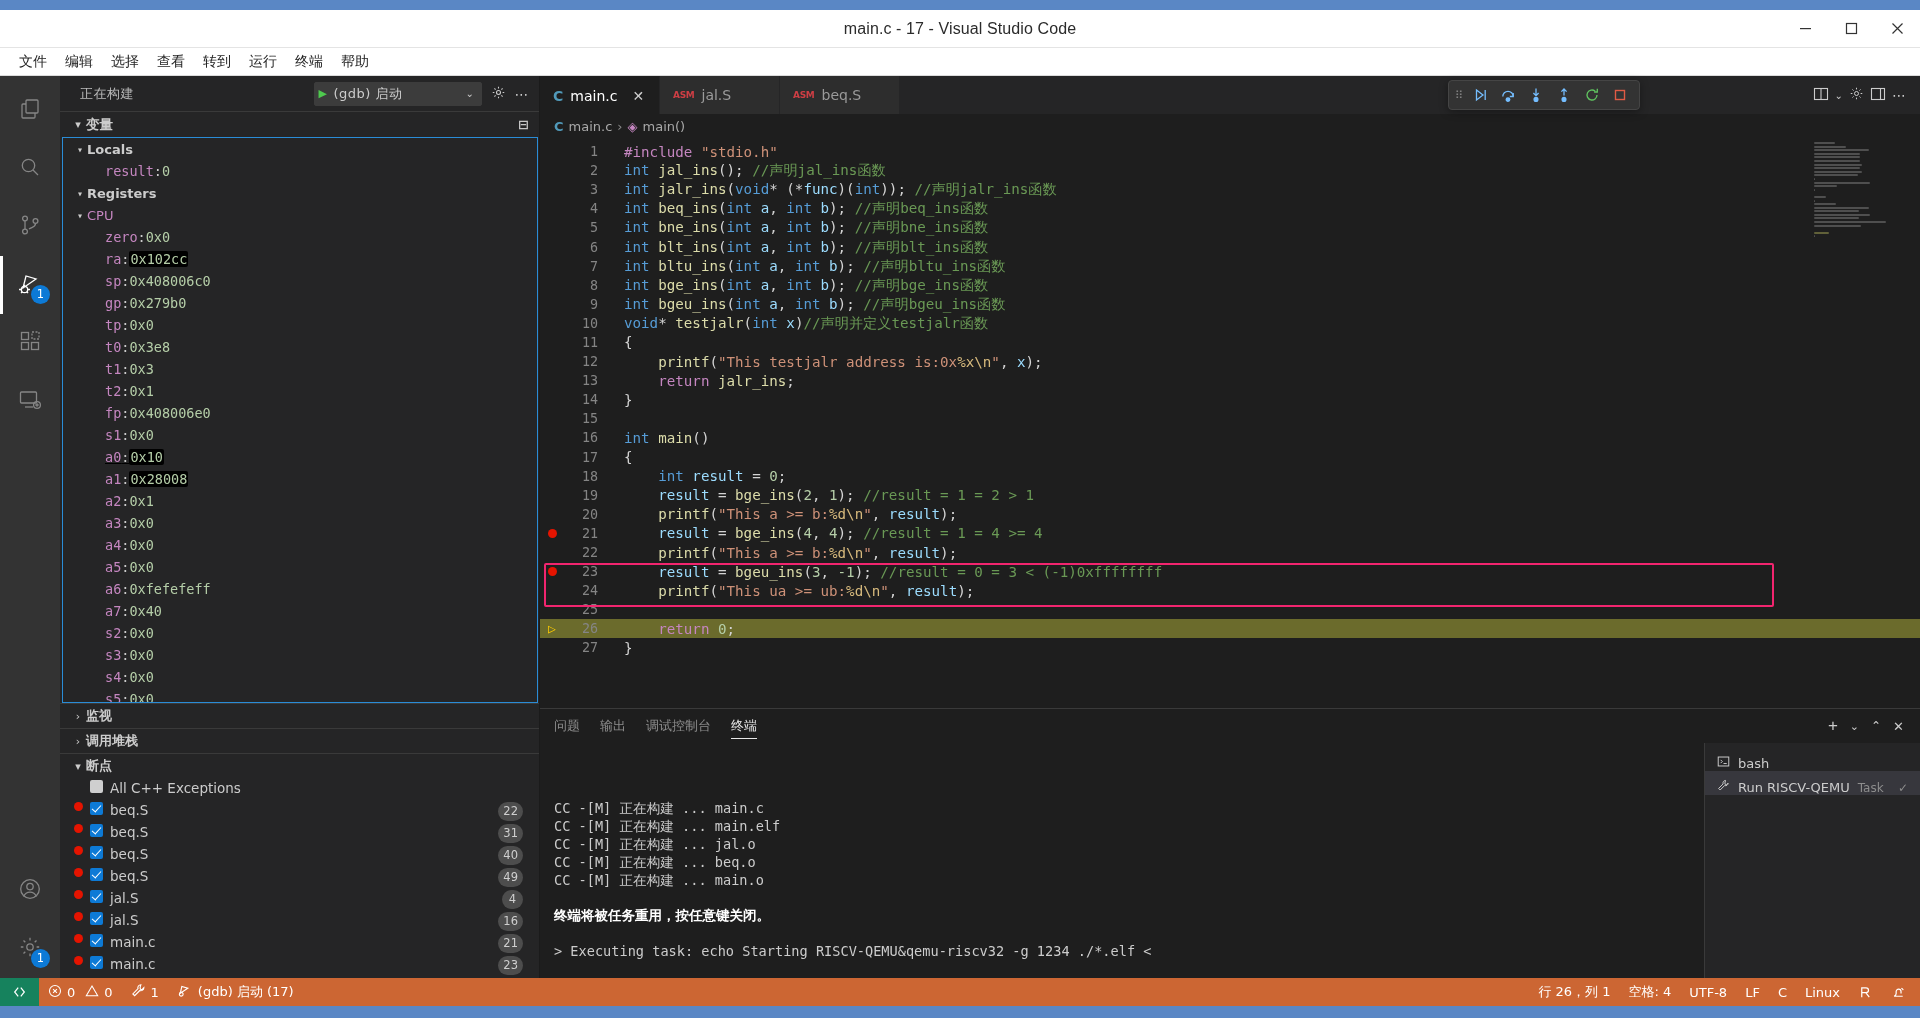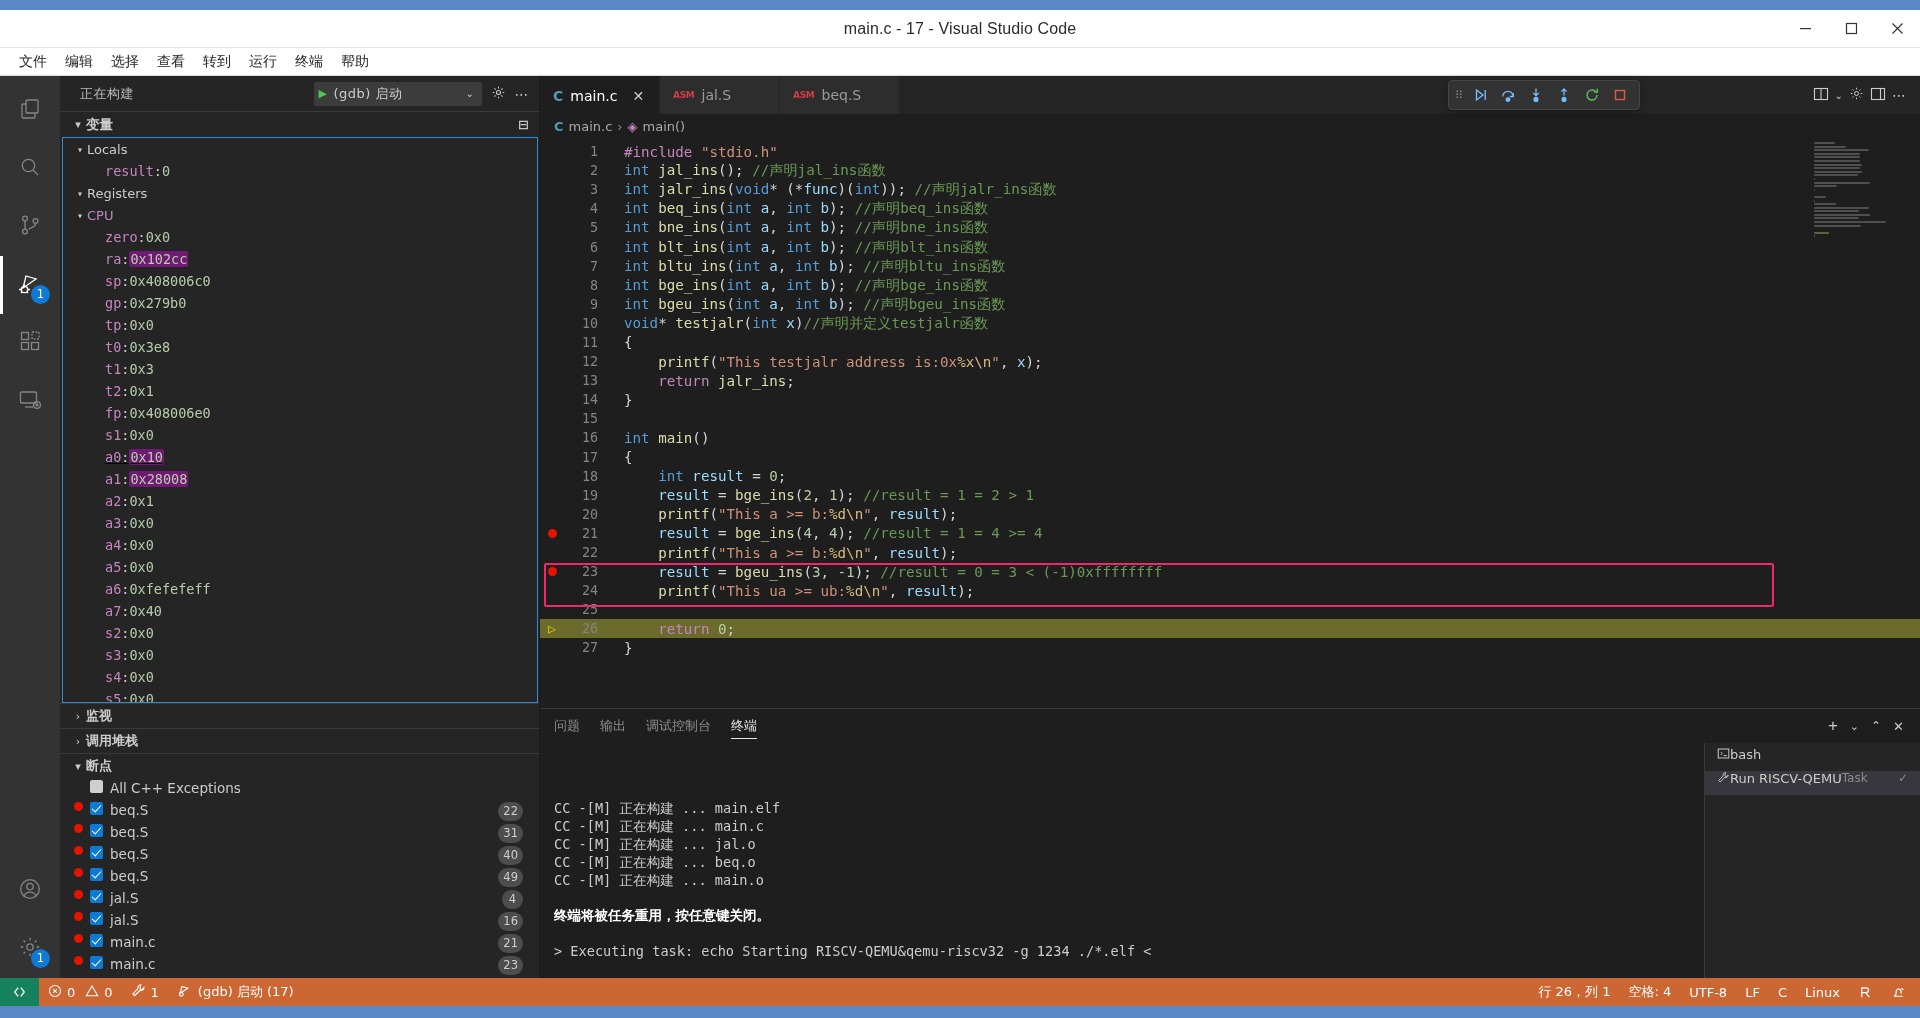--- a/index.html
+++ b/index.html
@@ -142,25 +142,25 @@
     height: 22px;
     display: flex; align-items: center;
     font-family: "DejaVu Sans Mono", monospace;
     font-size: 13.5px;
     white-space: nowrap;
   }
   .tree-row .tw {
     width: 14px; text-align: center; font-size: 10px; color: #cccccc;
     flex: 0 0 14px;
   }
-  .lbl-scope { color: #cccccc; font-family: "DejaVu Sans", sans-serif; font-weight: normal; font-size: 13px;}
+  .lbl-scope { color: #cccccc; font-family: "DejaVu Sans", sans-serif; font-weight: bold; font-size: 13px;}
   .lbl-cpu { color: #c586c0; font-family: "DejaVu Sans", sans-serif; font-size: 13px;}
   .var-name { color: #c586c0; }
   .var-val { color: #b5cea8; }
-  .var-val.hl { background: #701a75; border-radius: 2px; padding: 0 1px; }
+  .var-val.hl { background: #000000; border-radius: 2px; padding: 0 1px; }
 
   .minor-sect {
     height: 25px; flex: 0 0 25px;
     display: flex; align-items: center;
     padding-left: 10px;
     font-size: 13px; font-weight: bold; color: #cccccc;
     font-family: "DejaVu Sans", sans-serif;
     border-top: 1px solid #3a3a3a;
   }
   .bp-list { flex: 0 0 auto; overflow: hidden; padding-top: 2px;}
@@ -347,22 +347,22 @@
     white-space: pre;
   }
   .term-out .bold-cn { color:#ffffff; font-family:"DejaVu Sans", sans-serif; font-weight:bold; font-size:13.5px;}
   .term-side {
     width: 216px; flex: 0 0 216px;
     background: #252526;
     border-left: 1px solid #3a3a3a;
     padding-top: 4px;
   }
   .ts-row {
-    height: 24px; display: flex; align-items: flex-start;
-    padding-left: 12px;
+    height: 24px; display: flex; align-items: flex-end;
+    gap: 8px; padding-left: 12px;
     font-size: 13px; color: #cccccc;
     font-family: "DejaVu Sans", sans-serif;
   }
   .ts-row.sel { background: #37373d; }
   .ts-sub { color: #8d8d8d; font-size: 12px; }
   .ts-check { margin-left: auto; margin-right: 12px; color: #8d8d8d; font-size: 12px;}
 
   
   .statusbar {
     height: 28px; flex: 0 0 28px;
@@ -903,21 +903,21 @@
             <div class="panel-actions">
             <span style="font-size:17px;">+</span>
             <span style="font-size:11px;">⌄</span>
             <span style="font-size:12px;">⌃</span>
             <span style="font-size:13px;">✕</span>
           </div>
         </div>
         <div class="panel-body">
           <div class="term-out" id="term-out">
             
-          <div>CC -[M] 正在构建 ... main.elf</div><div>CC -[M] 正在构建 ... main.c</div><div>CC -[M] 正在构建 ... jal.o</div><div>CC -[M] 正在构建 ... beq.o</div><div>CC -[M] 正在构建 ... main.o</div><div>&nbsp;</div><div class="bold-cn">终端将被任务重用，按任意键关闭。</div><div>&nbsp;</div><div>&gt; Executing task: echo Starting RISCV-QEMU&amp;qemu-riscv32 -g 1234 ./*.elf &lt;</div><div>&nbsp;</div></div>
+          <div>CC -[M] 正在构建 ... main.c</div><div>CC -[M] 正在构建 ... main.elf</div><div>CC -[M] 正在构建 ... jal.o</div><div>CC -[M] 正在构建 ... beq.o</div><div>CC -[M] 正在构建 ... main.o</div><div>&nbsp;</div><div class="bold-cn">终端将被任务重用，按任意键关闭。</div><div>&nbsp;</div><div>&gt; Executing task: echo Starting RISCV-QEMU&amp;qemu-riscv32 -g 1234 ./*.elf &lt;</div><div>&nbsp;</div></div>
           <div class="term-side" id="term-side">
               <div class="ts-row">
                 <span style="color: rgb(204, 204, 204); font-size: 12px;"><svg width="13" height="13" viewBox="0 0 16 16" fill="none" stroke="currentColor" stroke-width="1.2">
                     <rect x="1.5" y="2.5" width="13" height="11"></rect>
                     <path d="M4.5 6l2 2-2 2M8 10.5h4"></path>
                   </svg></span>
                 <span>bash</span>
               </div>
               <div class="ts-row sel">
                 <span style="color: rgb(204, 204, 204); font-size: 12px;"><svg width="13" height="13" viewBox="0 0 16 16" fill="none" stroke="currentColor" stroke-width="1.2">

